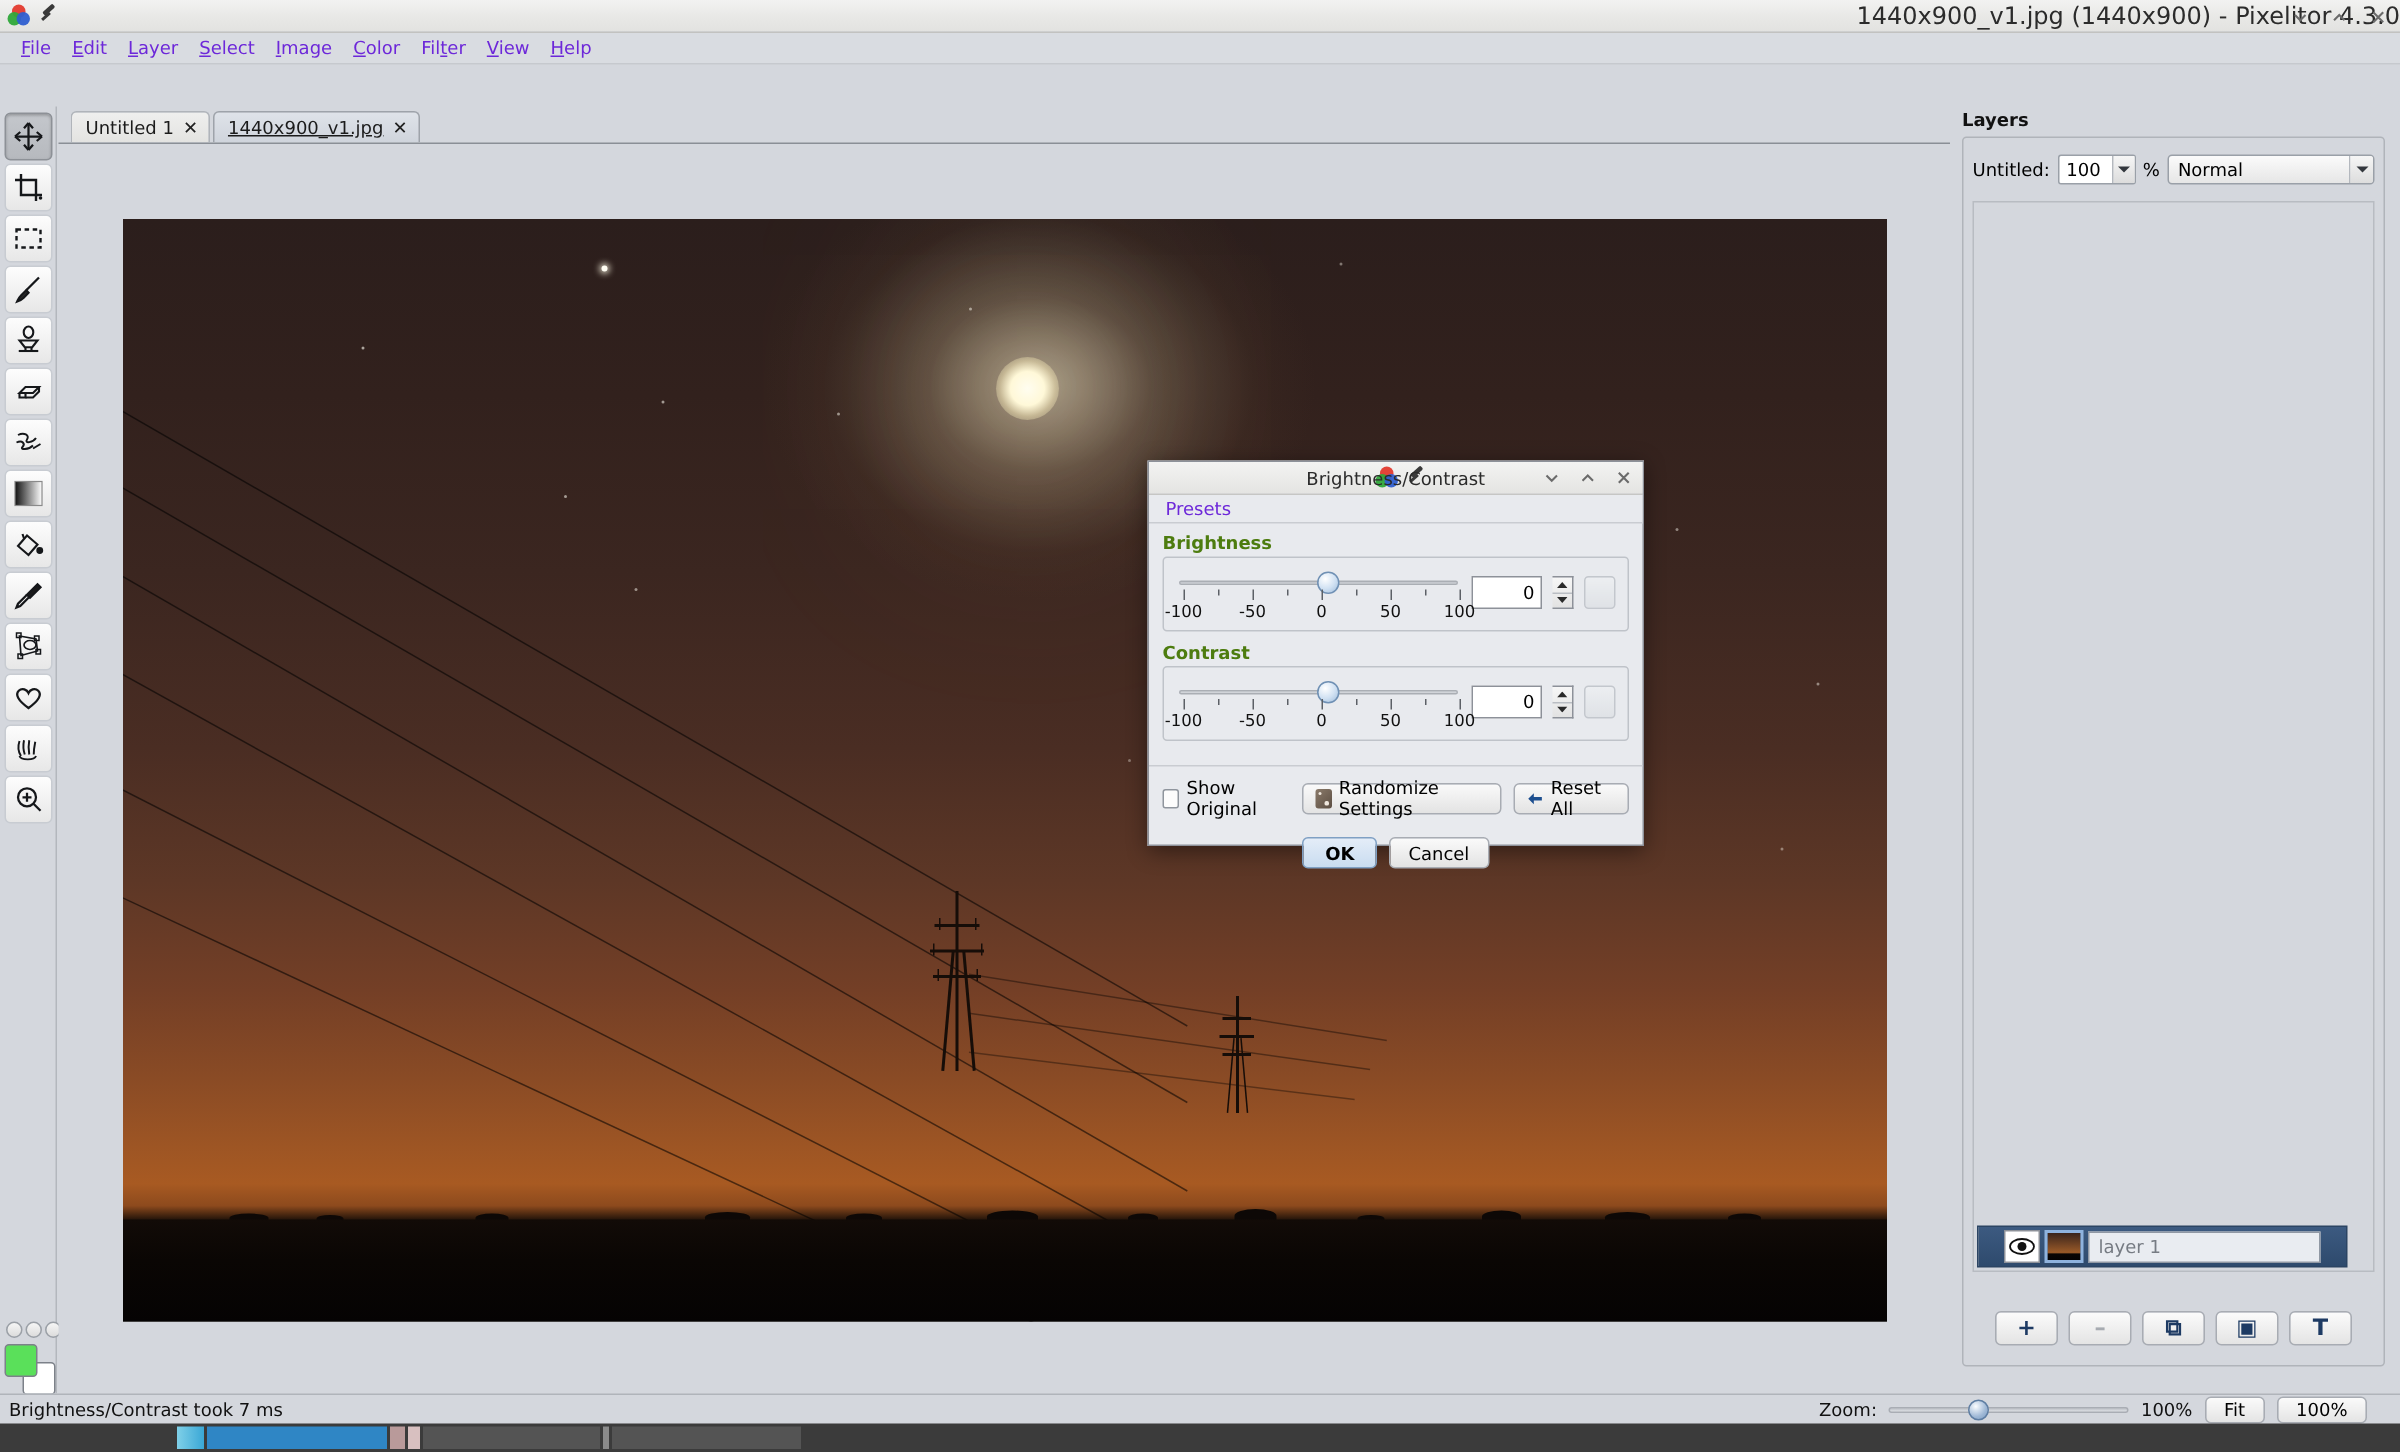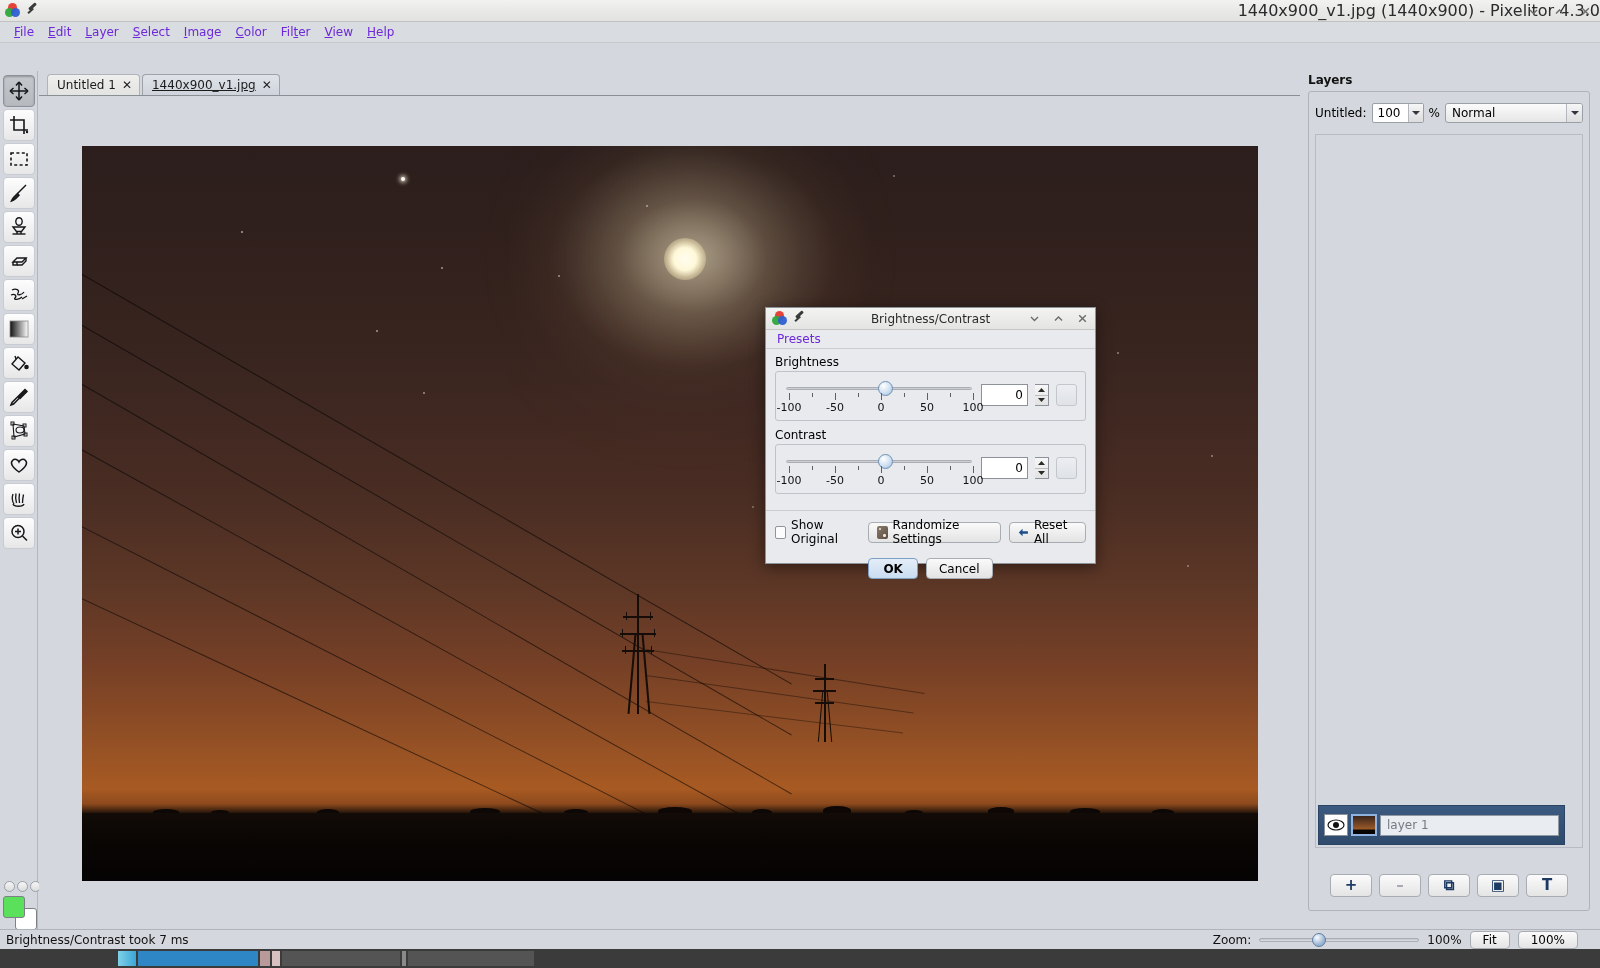--- a/index.html
+++ b/index.html
@@ -226,24 +226,24 @@
     border-left: 1px solid #b4b8be;
     background: linear-gradient(to bottom,#f6f6f6,#dcdcdc);
     display: flex; align-items: center; justify-content: center;
   }
   .blend-combo { flex: 1; height: 20px; }
   .layer-list {
     position: absolute; left: 6px; top: 42px; right: 6px; bottom: 62px;
     background: #d4d7dd; border: 1px solid #b8bcc2;
   }
   .layer-row {
-    position: absolute; left: 2px; right: 17px; bottom: 2px; height: 40px;
+    position: absolute; left: 2px; right: 17px; bottom: 2px; height: 28px;
     background: linear-gradient(to bottom,#3c5a80,#2e4a6d);
     border: 1px solid #2b4463;
-    display: flex; align-items: center; gap: 3px; padding: 0 5px;
+    display: flex; align-items: center; gap: 3px; padding: 0 17px;
   }
   .eye-box {
     width: 24px; height: 22px; background: #fff; border: 1px solid #8d9199;
     display: flex; align-items: center; justify-content: center;
   }
   .thumb {
     width: 26px; height: 22px; border: 2px solid #8fb3de;
     background: linear-gradient(to bottom,#3a241c 0%,#9a5a28 72%,#0a0604 78%,#050303 100%);
   }
   .layer-name {
@@ -302,34 +302,34 @@
 
   
   .dialog {
     position: absolute; left: 765px; top: 307px; width: 331px; height: 257px;
     background: #e8eaee; border: 1px solid #8d9199;
     box-shadow: 0 3px 14px rgba(0,0,0,0.45);
   }
   .dlg-title {
     height: 22px; background: linear-gradient(to bottom,#f3f3f2,#e4e4e2);
     border-bottom: 1px solid #c6c6c4;
-    display: flex; align-items: center; position: relative;
+    display: flex; align-items: center; position: relative; justify-content: center;
   }
   .dlg-title .tb-icons { padding-left: 6px; }
   .dlg-title-text {
     position: absolute; left: 0; right: 0; text-align: center;
     font-size: 12px; color: #2b2b2b;
   }
   .dlg-wbtns { position: absolute; right: 6px; display: flex; gap: 11px; align-items: center; }
   .dlg-menubar {
     height: 19px; background: #e8eaee; border-bottom: 1px solid #c9ccd1;
     display: flex; align-items: center; padding-left: 7px;
   }
   .dlg-body { padding: 6px 9px 0 9px; }
-  .grp-label { font-size: 12px; font-weight: normal; color: #000000; margin-bottom: 2px; }
+  .grp-label { font-size: 12px; font-weight: bold; color: #4d7c0f; margin-bottom: 2px; }
   .grp-box {
     border: 1px solid #bfc3c9; border-radius: 3px; background: #e8eaee;
     padding: 8px 8px 6px 8px; display: flex; align-items: flex-start; gap: 7px;
     margin-bottom: 7px;
   }
   .slider-wrap { width: 196px; position: relative; padding-top: 3px; }
   .sl-track {
     height: 3px; background: linear-gradient(to bottom,#b9bdc3,#dde0e4);
     border: 1px solid #aaaeb4; border-radius: 2px; position: relative;
     margin: 4px 2px 0 2px;

